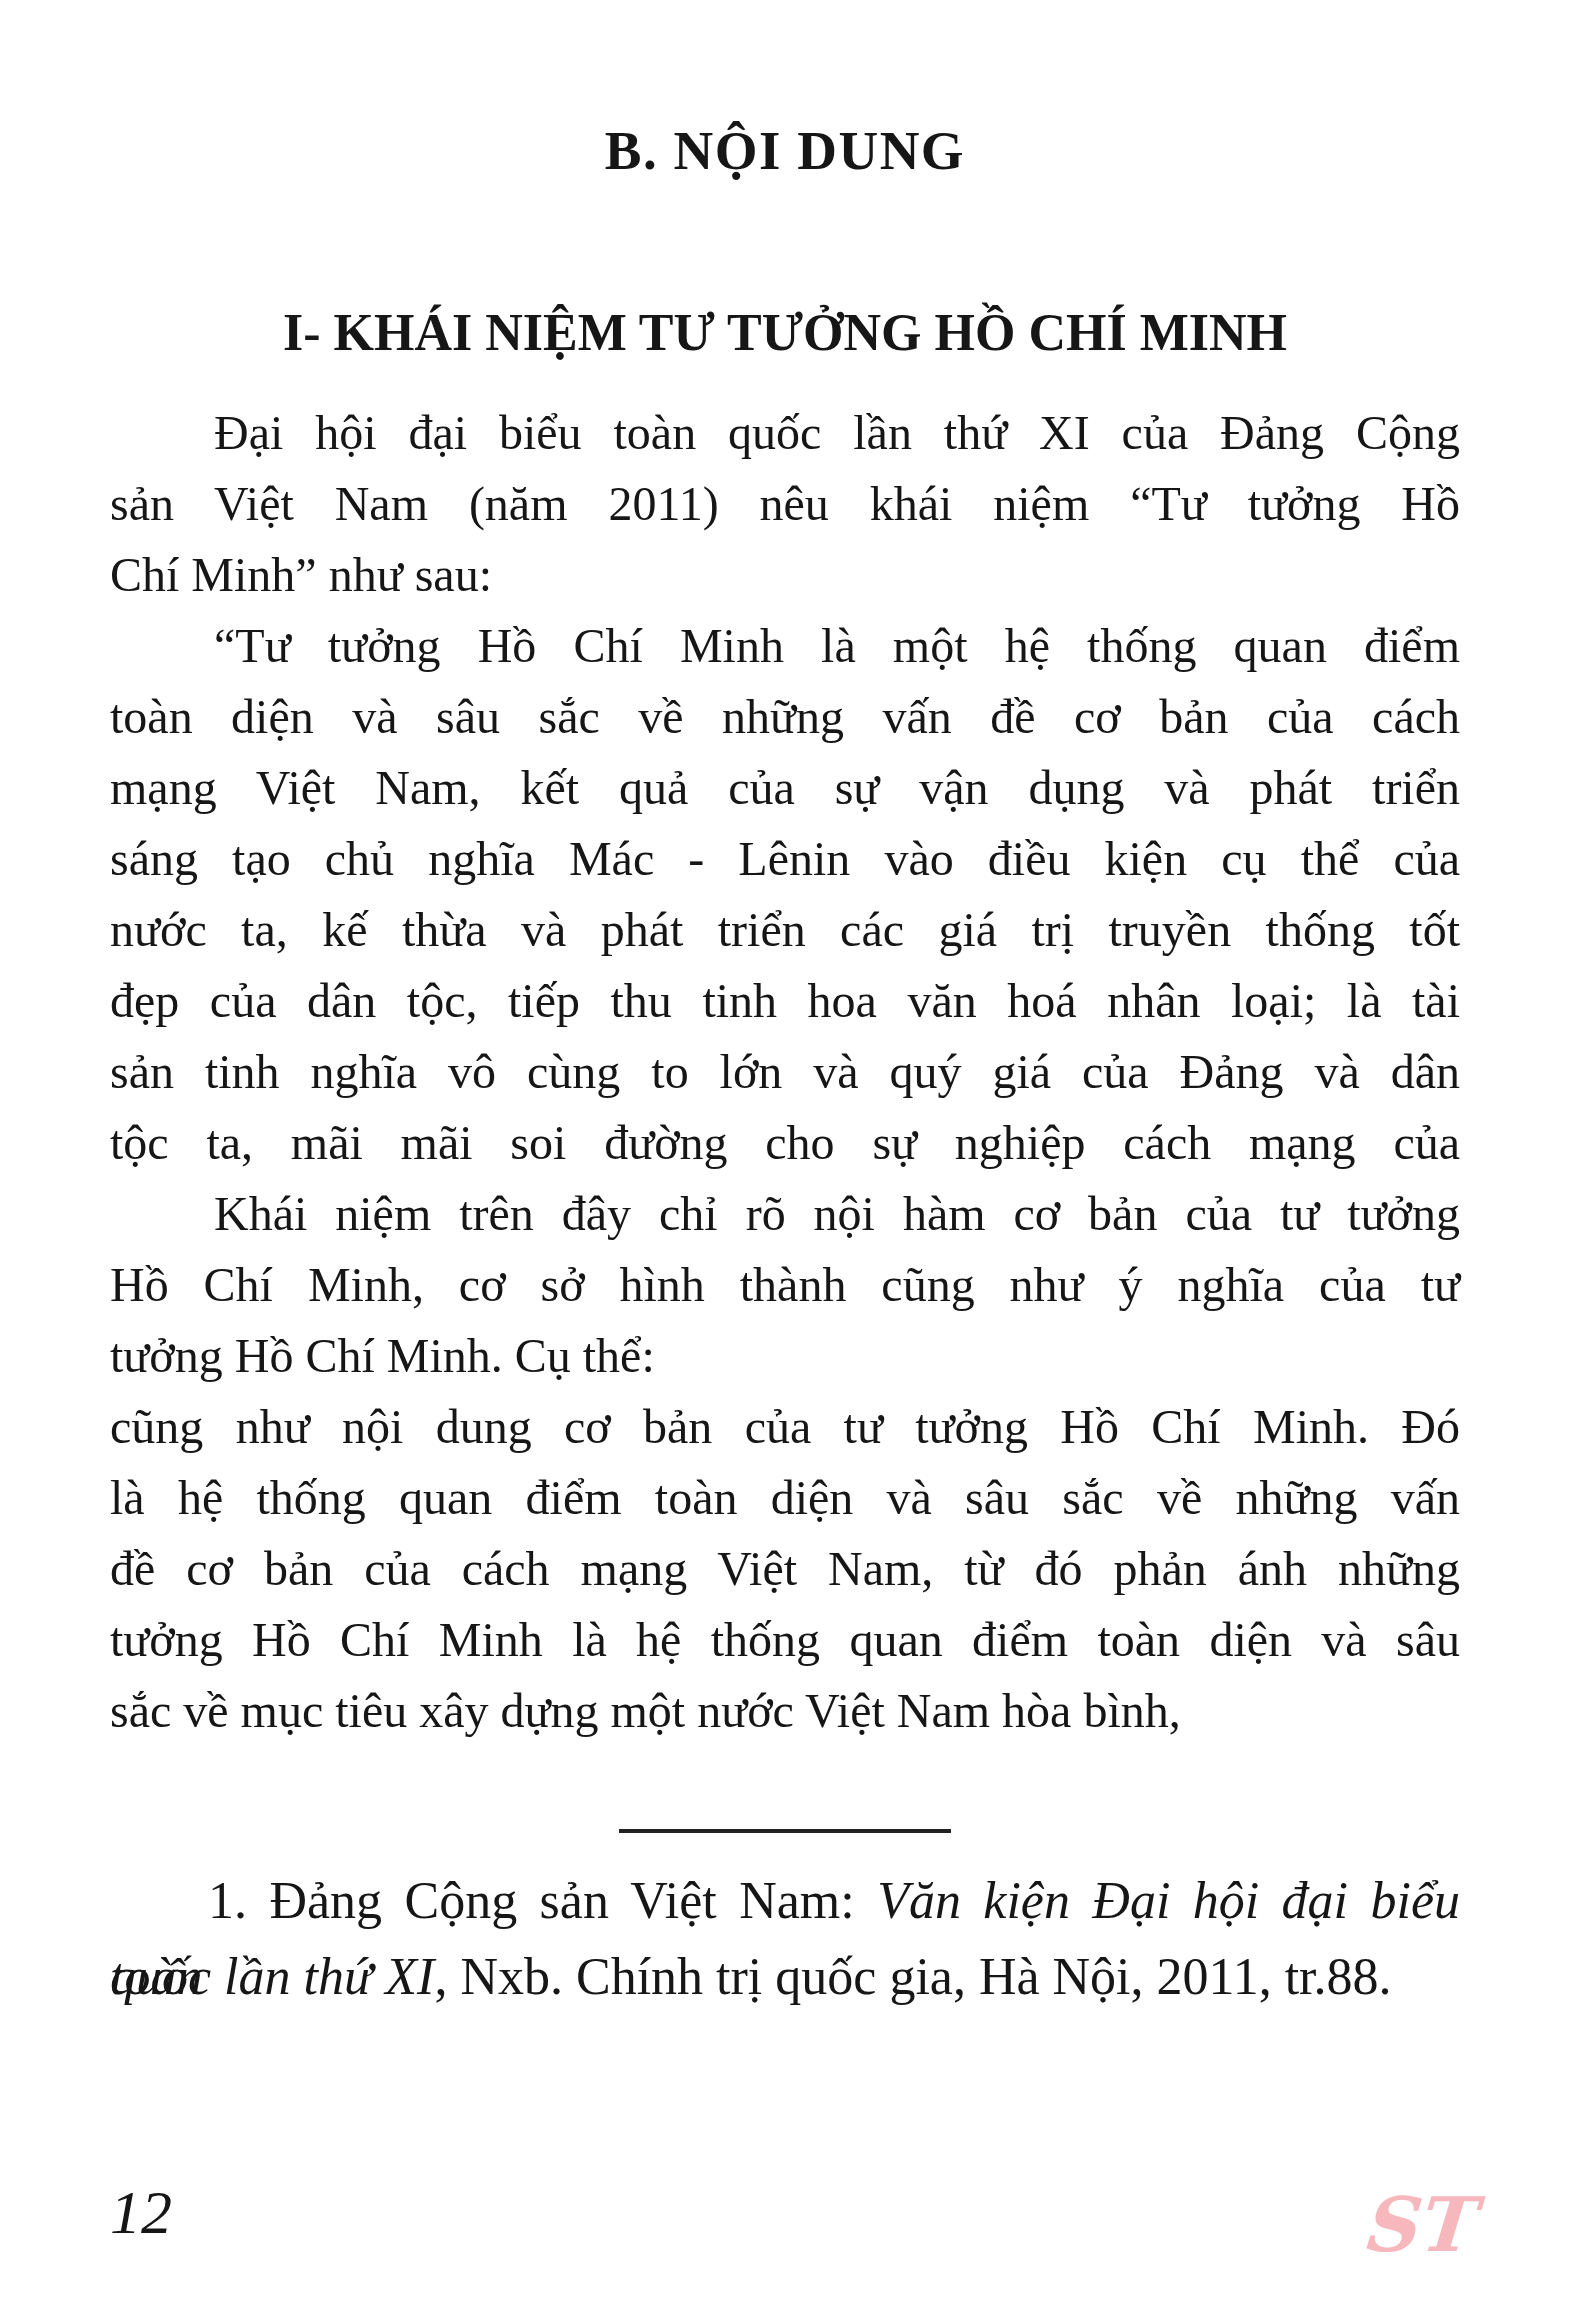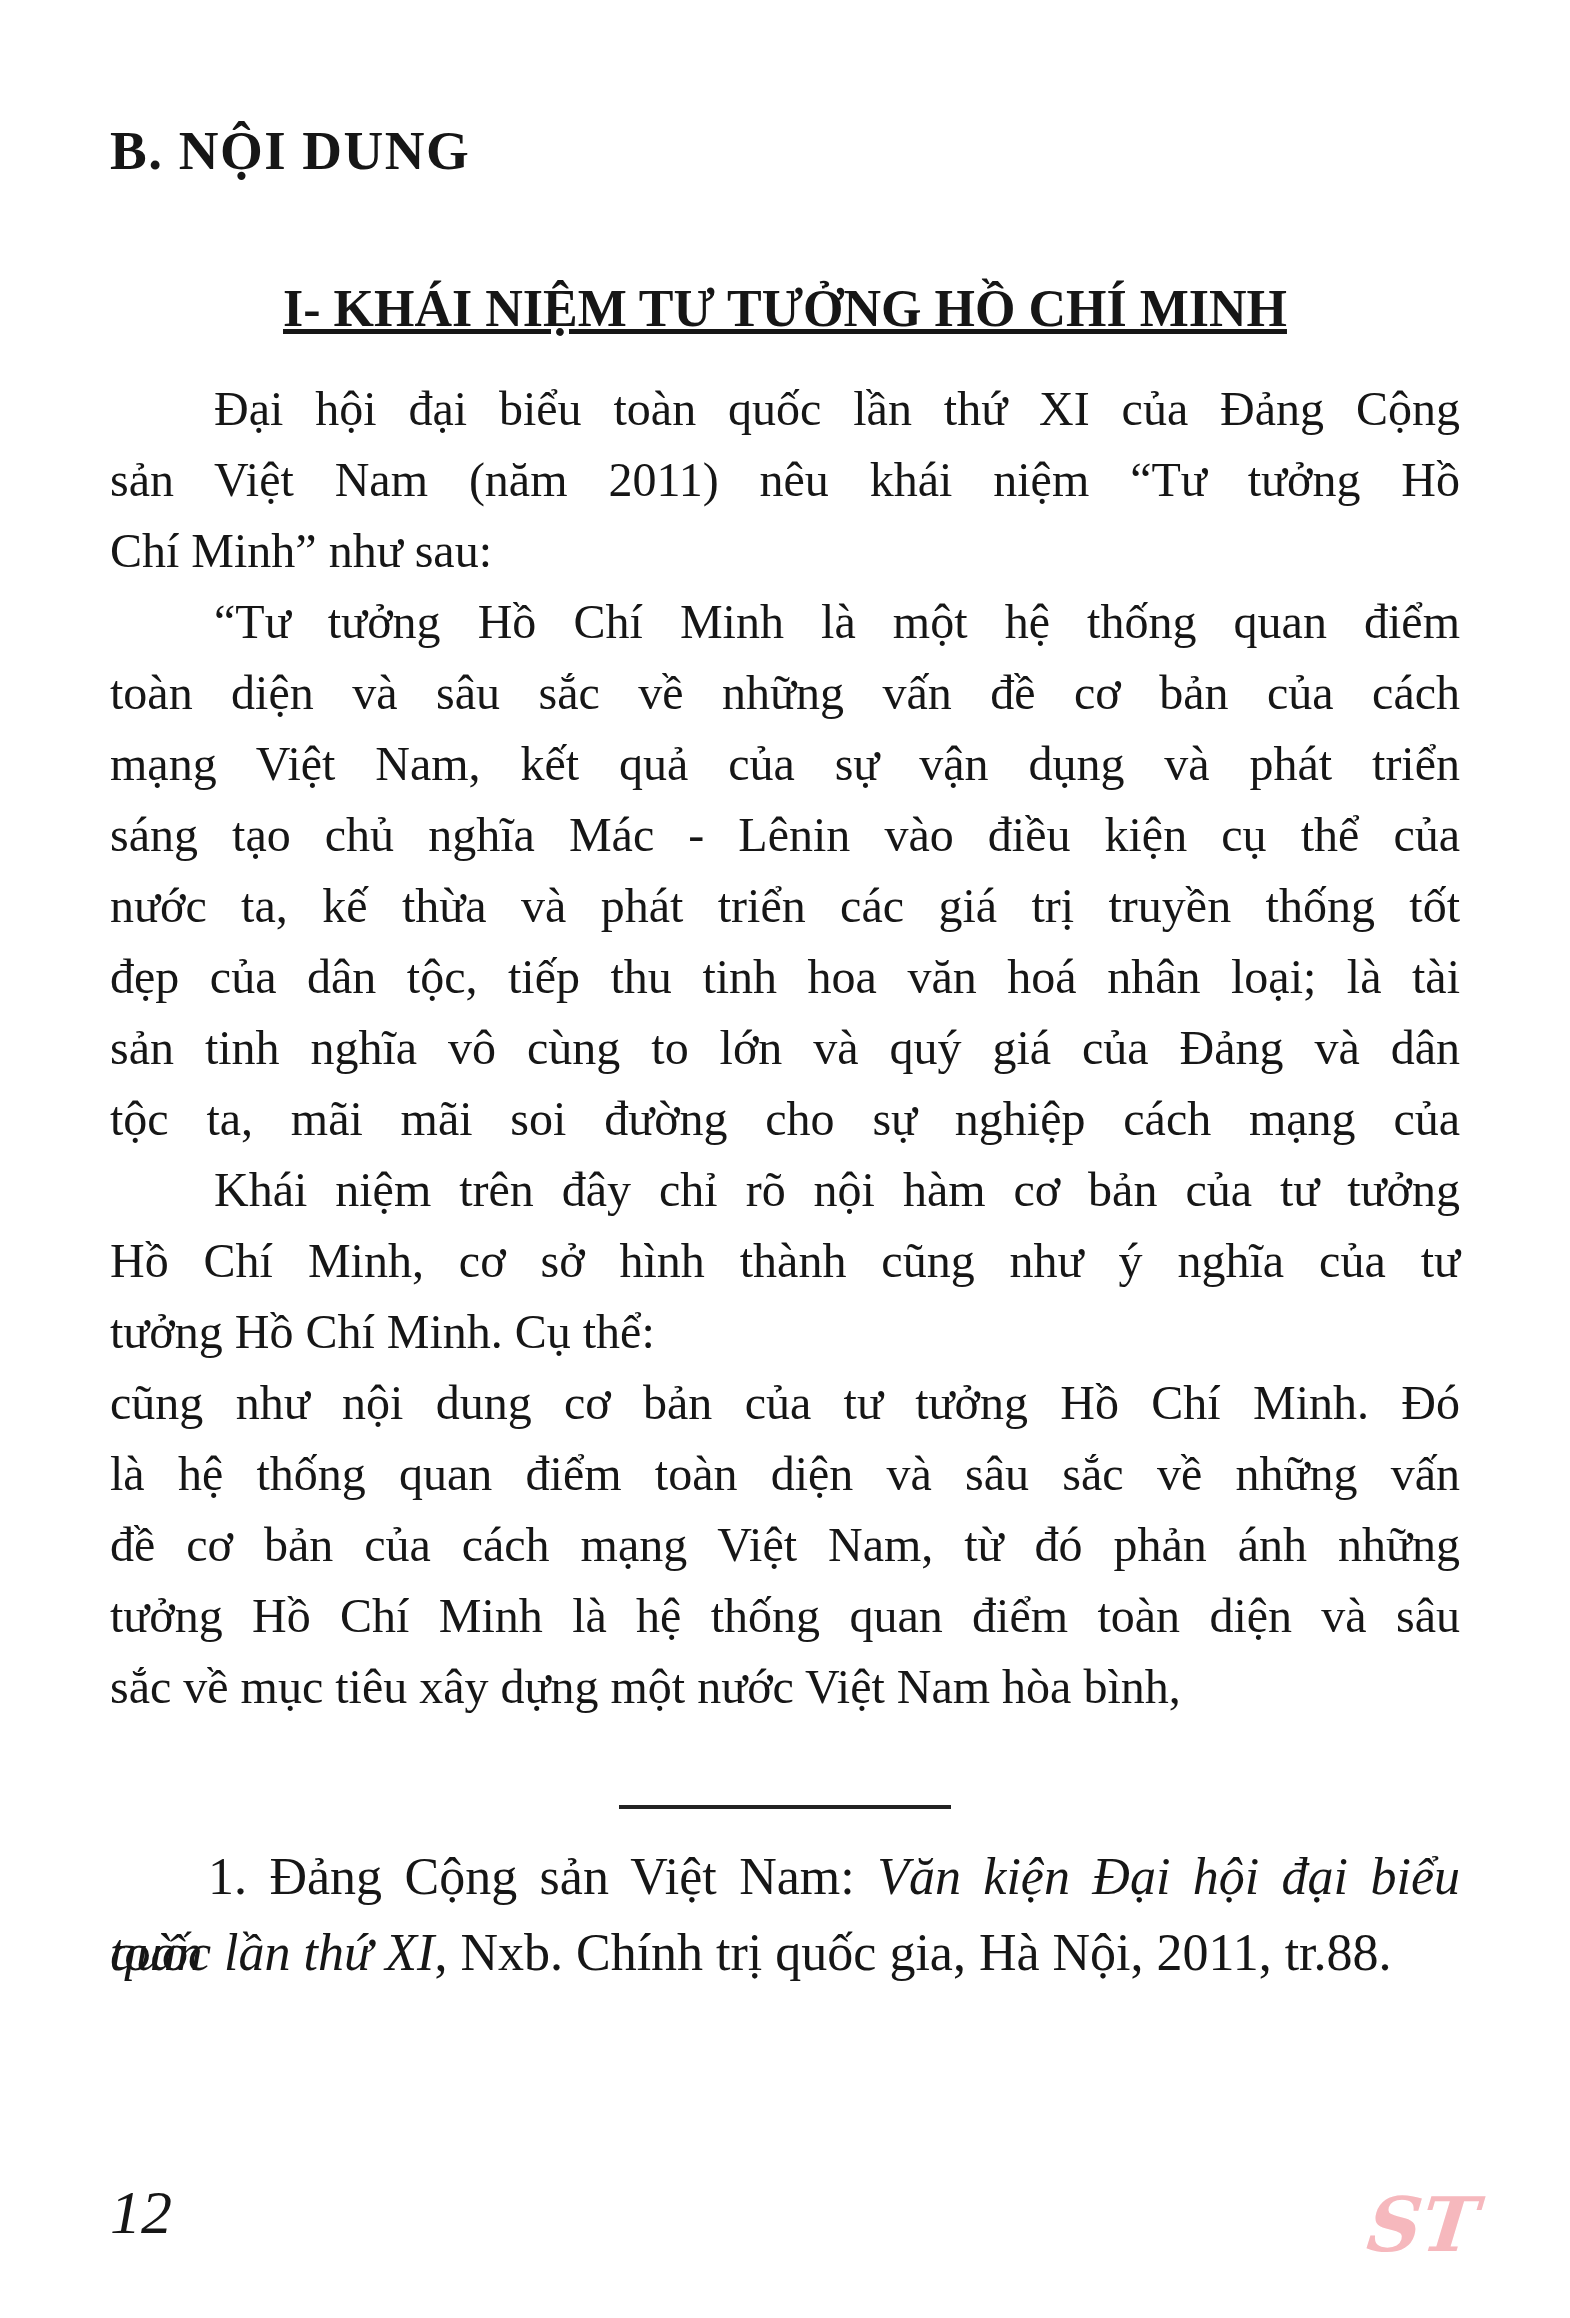--- a/index.html
+++ b/index.html
@@ -8,32 +8,32 @@
     width:1570px;height:2319px;
     background:#ffffff;
     color:#161616;
     font-family:"Liberation Serif","DejaVu Serif",serif;
     overflow:hidden;
     box-sizing:border-box;
     padding:0 110px;
   }
   .title{
     margin-top:119px;
+    text-align:center;
     font-size:55px;
     font-weight:bold;
     line-height:63px;
     letter-spacing:1.5px;
   }
   .heading{
-    margin-top:95px;
+    margin-top:119px;
     text-align:center;
     font-size:52px;
     font-weight:bold;
     line-height:63px;
-    text-decoration:underline;
   }
   .body-text{margin-top:33px;}
   .line{
     font-size:48px;
     height:71px;
     line-height:71px;
     text-align:justify;
     text-align-last:justify;
     white-space:normal;
     overflow:visible;

